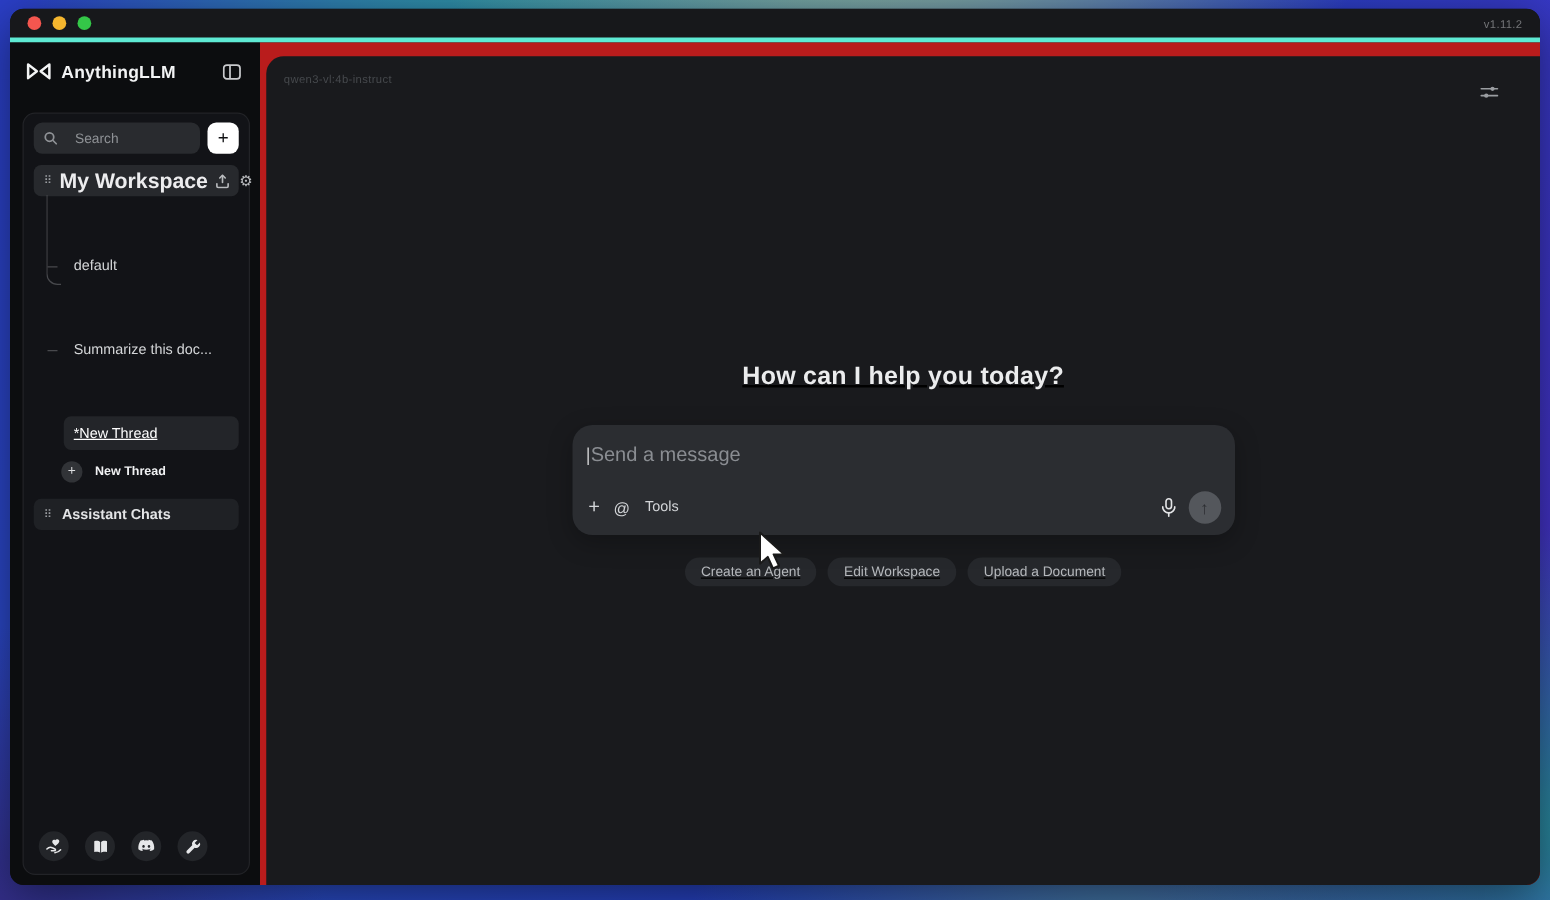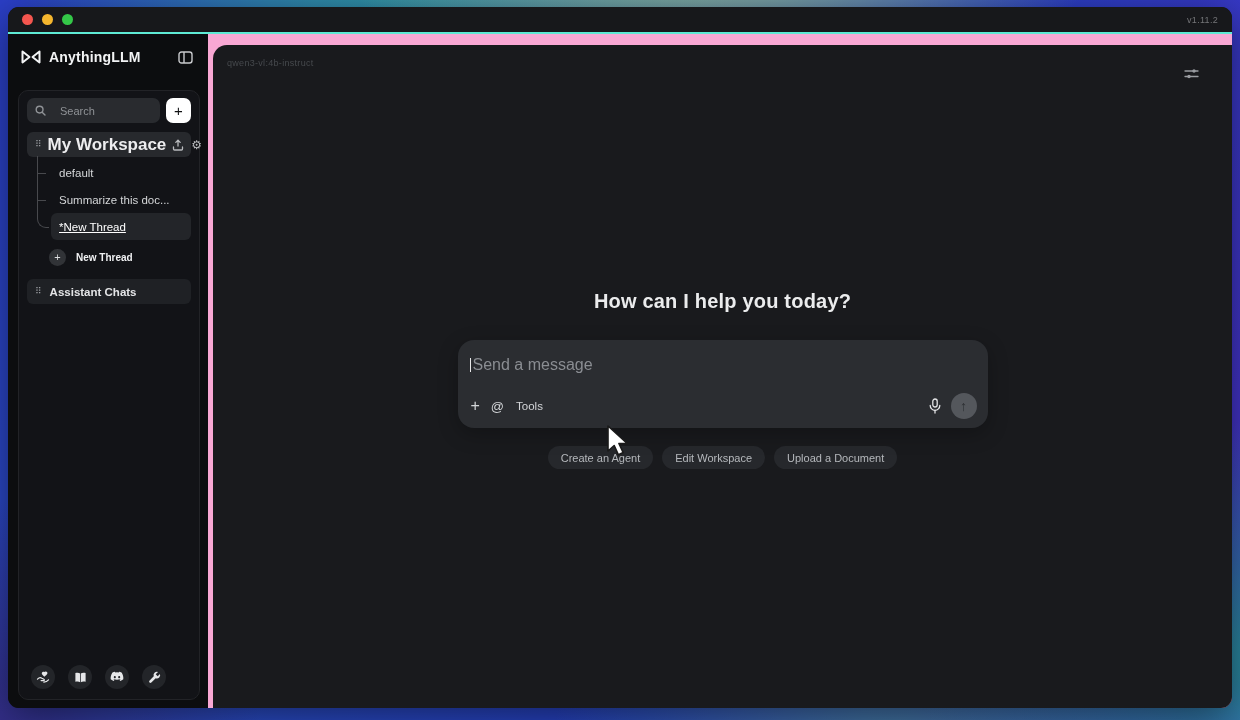--- a/index.html
+++ b/index.html
@@ -17,21 +17,21 @@
   }
   .window {
     position:absolute; left:8px; top:7px; width:1224px; height:701px;
     background:#151619; border-radius:11px; overflow:hidden;
     box-shadow:0 10px 40px rgba(0,0,0,.5);
     display:flex; flex-direction:column;
   }
   
   .titlebar {
     height:27px; flex:0 0 27px; display:flex; align-items:center;
-    padding:0 14px; background:#17181b; border-bottom:2px solid #5eead4;
+    padding:0 14px; background:#17181b; border-bottom:4px solid #5eead4;
   }
   .traffic { display:flex; gap:9px; align-items:center; }
   .light { width:11px; height:11px; border-radius:50%; }
   .version { margin-left:auto; font-size:9px; color:#747578; letter-spacing:.3px; }
   
   .content { flex:1; display:flex; min-height:0; }
   
   .sidebar { width:200px; flex:0 0 200px; background:#0c0d0f; display:flex; flex-direction:column; }
   .side-header { height:46px; display:flex; align-items:center; padding:0 14px 0 12px; }
   .logo-mark { width:22px; height:16px; margin-right:7px; }
@@ -60,42 +60,42 @@
   .drag-dots { font-size:9px; color:#9a9da1; line-height:1; }
   .ws-name { flex:1; font-size:17px; font-weight:700; color:#ededef; white-space:nowrap; }
   .ws-icons { display:flex; gap:7px; align-items:center; }
   .gear-glyph { font-size:12px; color:#b9bbbe; line-height:1; }
   .threads { position:relative; margin:2px 0 0 0; padding-left:26px; }
   .threads::before {
     content:""; position:absolute; left:12px; top:-3px; width:11px; height:71px;
     border-left:1.5px solid #48494d; border-bottom:1.5px solid #48494d;
     border-bottom-left-radius:9px;
   }
-  .thread { position:relative; height:27px; display:flex; align-items:center; padding:0 8px; font-size:11.5px; color:#d4d6d8; }
+  .thread { position:relative; height:27px; display:flex; align-items:center; padding:0 8px; font-size:11.5px; color:#d4d6d8;margin-top:40px; }
   .thread.tick::before { content:""; position:absolute; left:-13px; top:50%; width:8px; height:1.5px; background:#48494d; }
   .thread.active { background:#232529; border-radius:6px; color:#ffffff; margin-right:2px;text-decoration:underline; }
   .new-thread { margin:8px 0 0 24px; height:18px; display:flex; align-items:center; gap:10px; cursor:pointer; }
   .nt-circle {
     width:17px; height:17px; border-radius:50%; background:#313337;
     display:flex; align-items:center; justify-content:center;
     font-size:11px; color:#dddee0;
   }
   .nt-label { font-size:10px; font-weight:700; color:#f0f1f3; }
   .ac-item {
     margin:13px 2px 0; height:25px; background:#1f2125; border-radius:6px;
     display:flex; align-items:center; gap:8px; padding:0 8px;
   }
   .ac-label { font-size:11.5px; font-weight:600; color:#e4e5e7; }
   .side-footer { margin-top:auto; display:flex; gap:13px; padding:0 6px; }
   .foot-btn {
     width:24px; height:24px; border-radius:50%; background:#232529;
     display:flex; align-items:center; justify-content:center; cursor:pointer;
   }
   
-  .main { flex:1; background:#f9a8d4; padding:11px 0 0 5px; min-width:0; }
+  .main { flex:1; background:#b91c1c; padding:11px 0 0 5px; min-width:0;text-decoration:underline; }
   .main-panel { width:100%; height:100%; background:#191a1d; border-radius:14px 0 0 0; position:relative; display:flex; flex-direction:column; align-items:center; }
   .model-label { position:absolute; top:13px; left:14px; font-size:9px; color:#46494d; letter-spacing:.3px; }
   .llm-settings { position:absolute; top:20px; right:32px; width:18px; height:16px; display:flex; align-items:center; justify-content:center; cursor:pointer; }
   .greeting { margin-top:245px; font-size:20px; font-weight:600; color:#ebeced; letter-spacing:.2px; }
   .composer {
     margin-top:27px; width:530px; height:88px; background:#2b2d31;
     border-radius:16px; position:relative; box-shadow:0 6px 20px rgba(0,0,0,.25);
   }
   .ph-row { position:absolute; top:16px; left:12px; display:flex; align-items:center; }
   .caret { width:1px; height:14px; background:#e9e9ea; }

